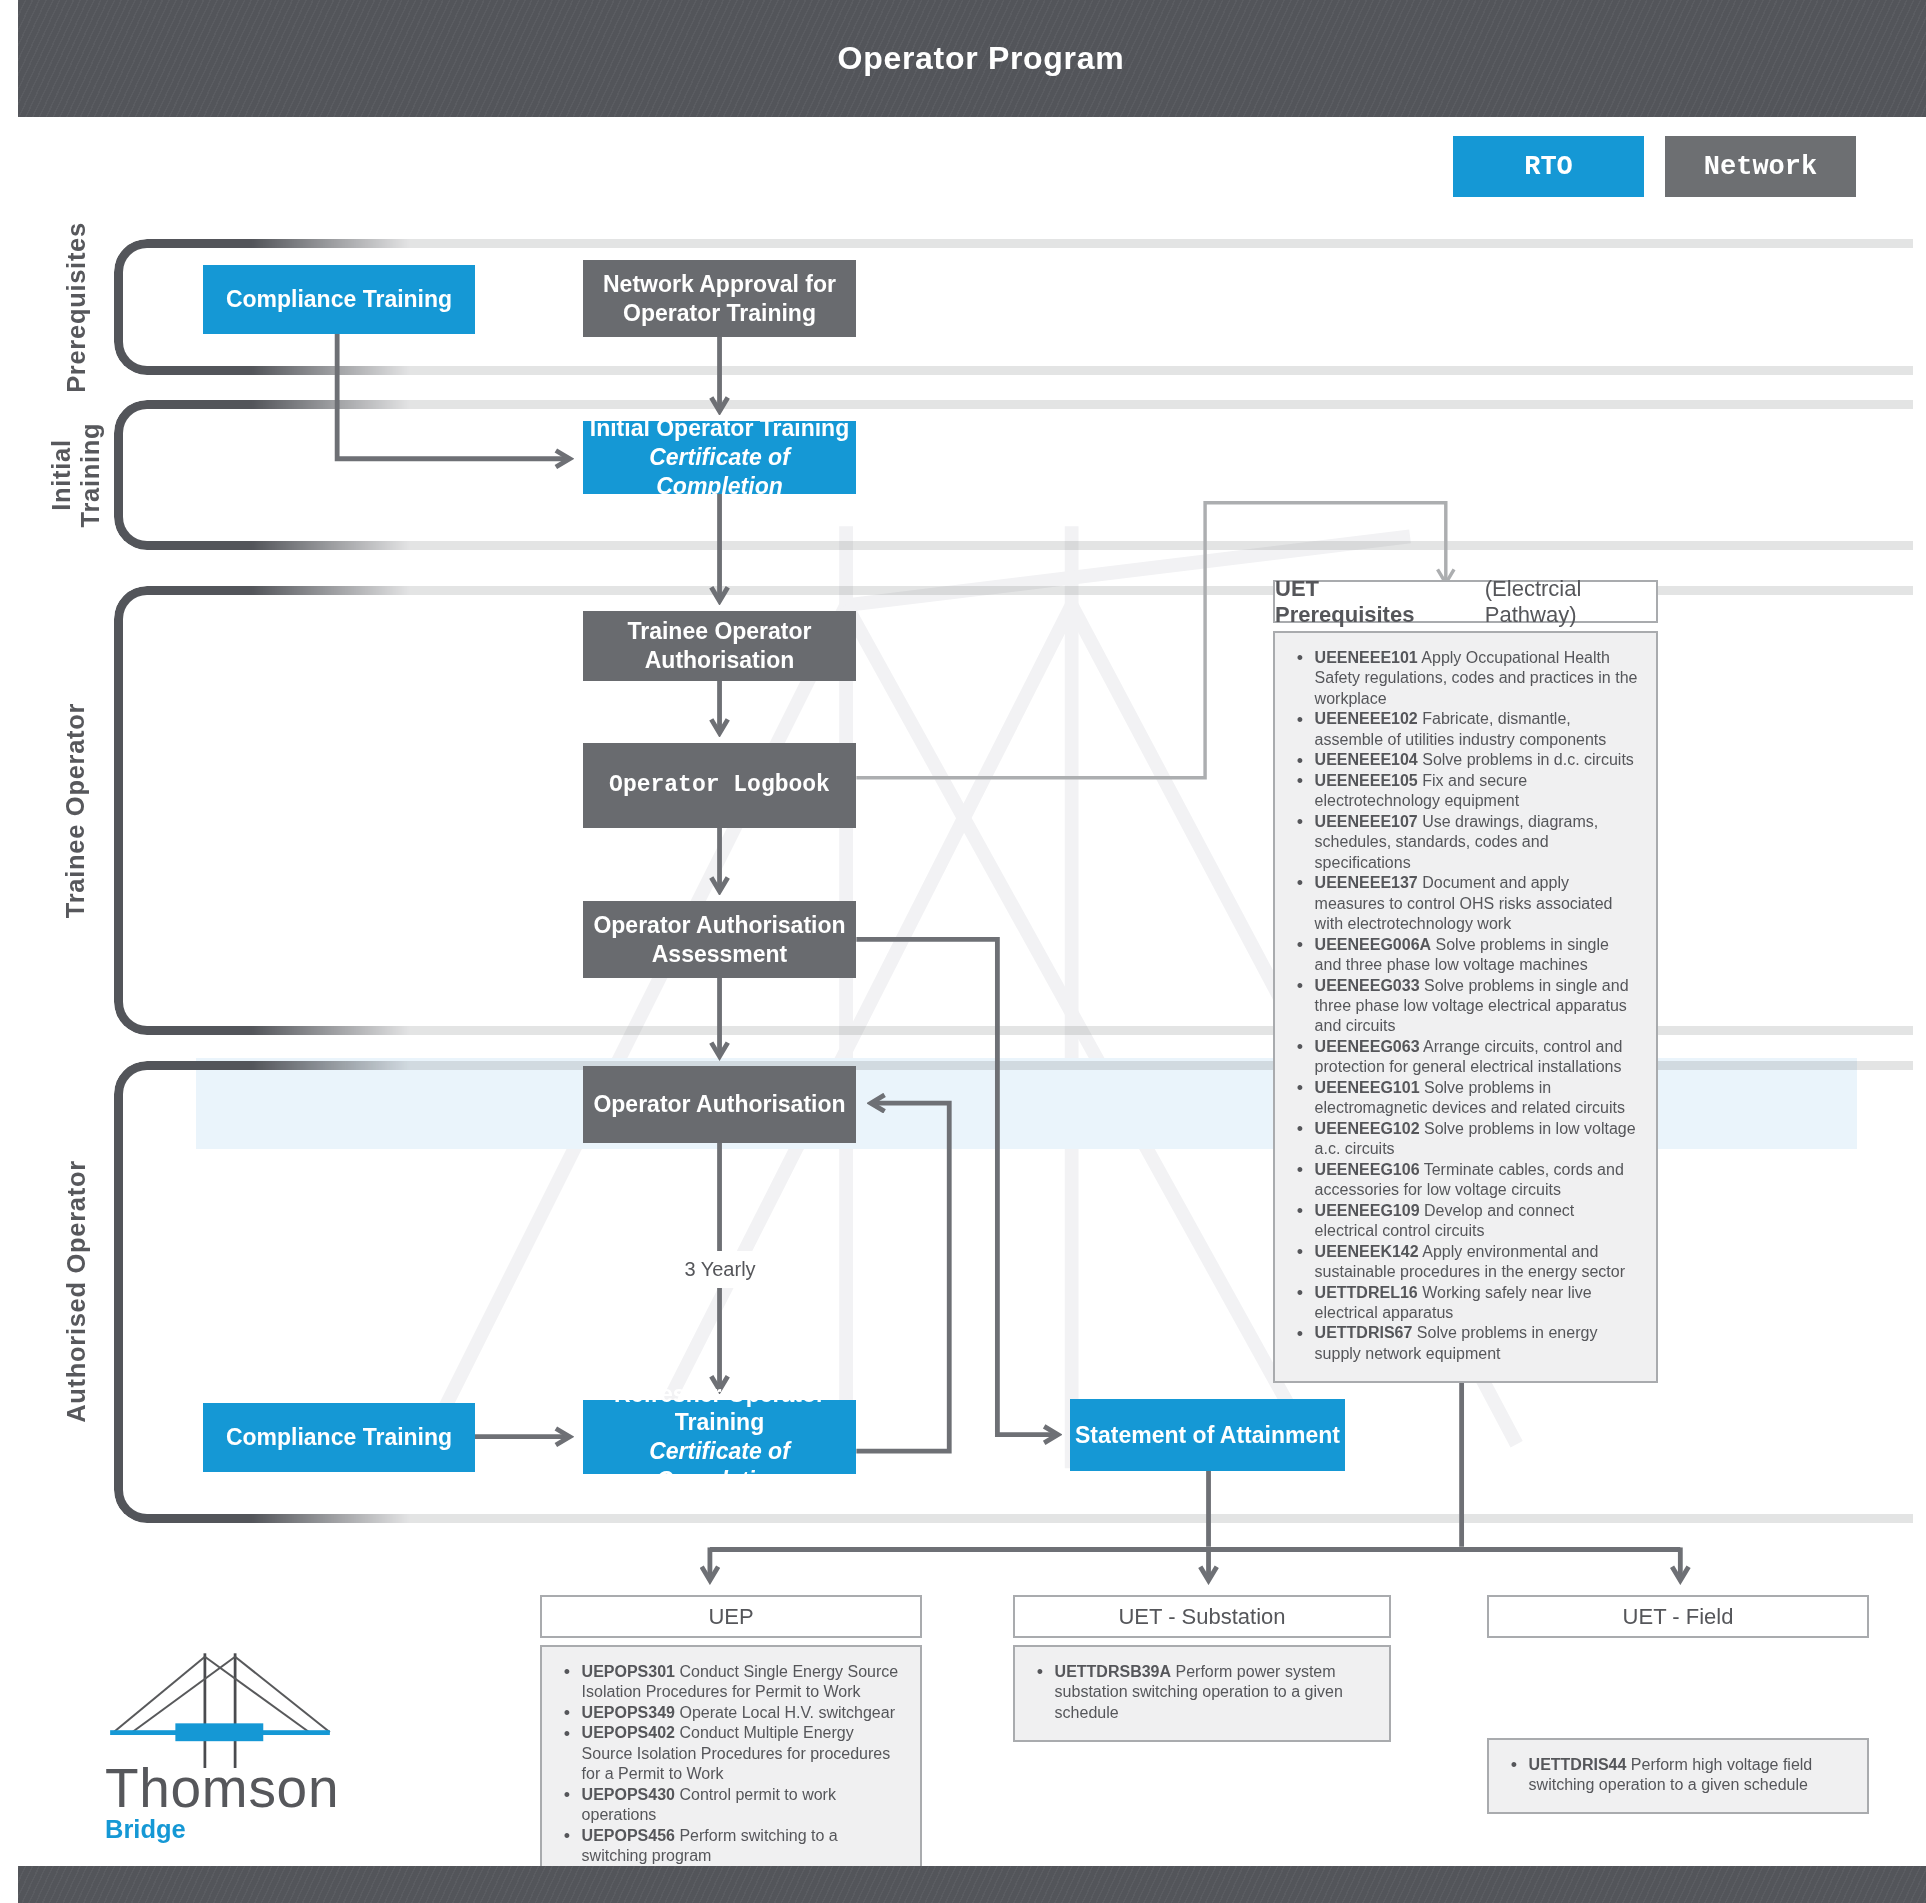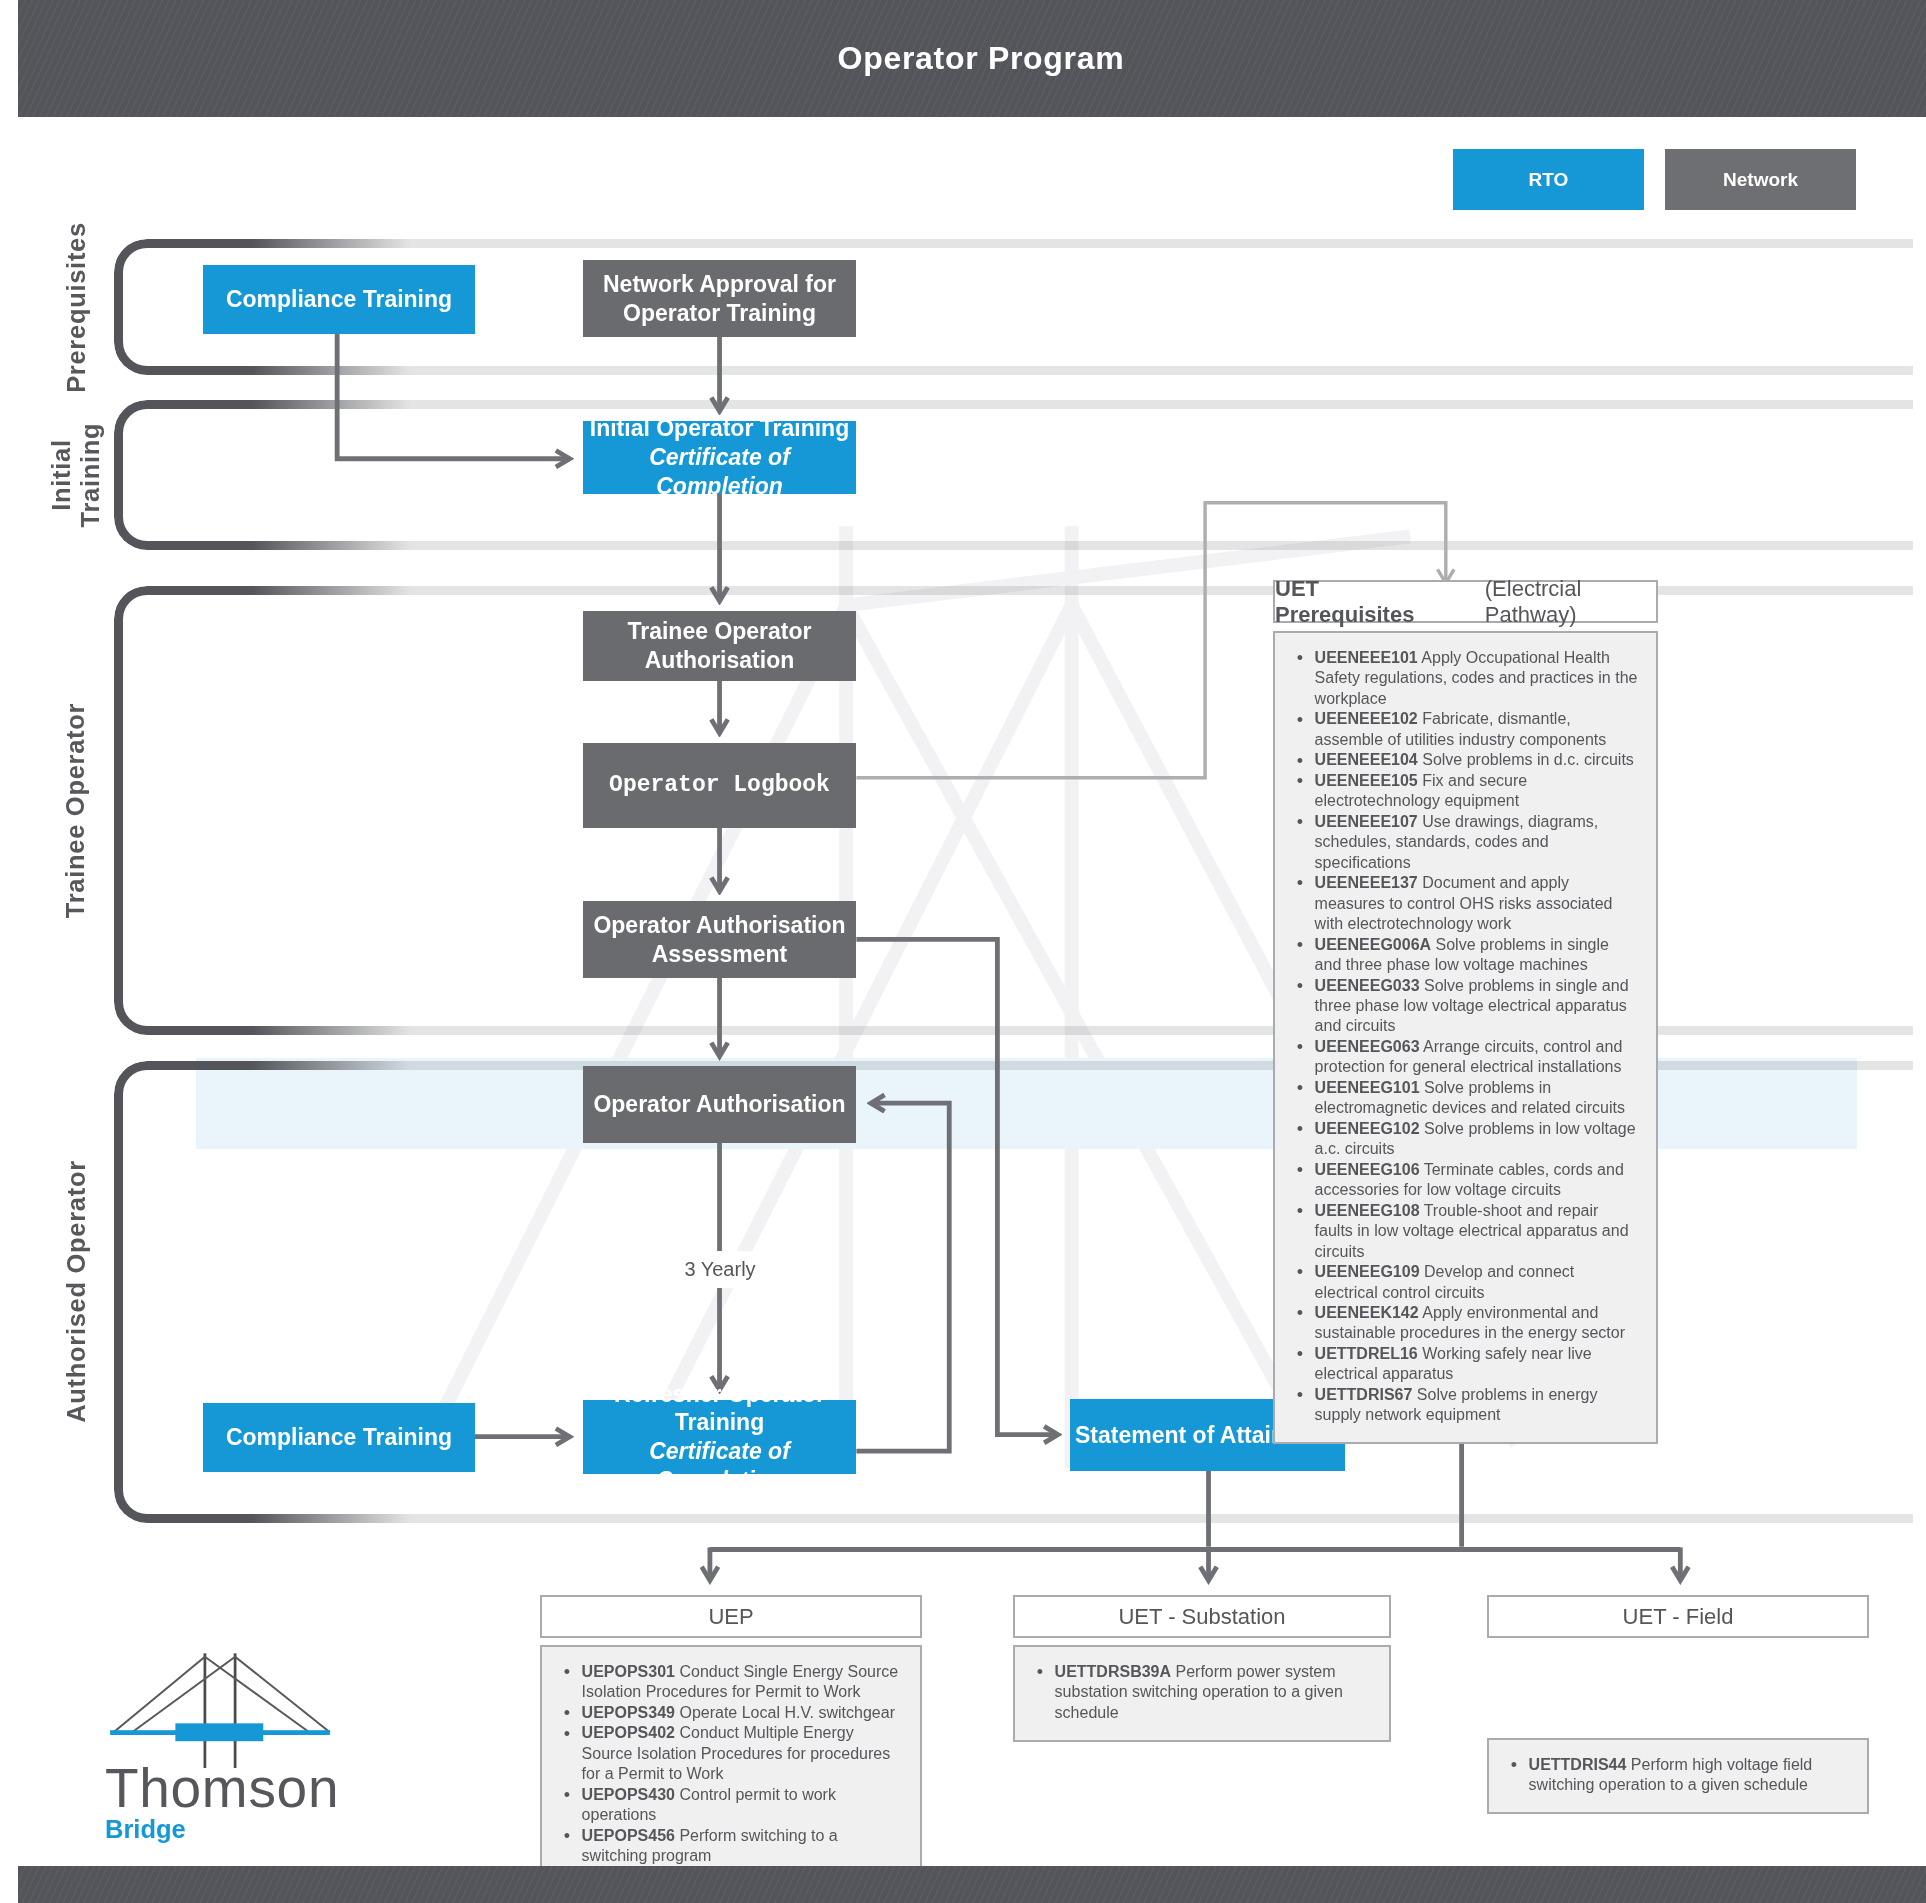--- a/index.html
+++ b/index.html
@@ -11,22 +11,22 @@
   html,body{background:#fff;}
   body{font-family:"Liberation Sans","DejaVu Sans",sans-serif;width:1926px;height:1903px;position:relative;overflow:hidden;}
   #canvas{position:absolute;left:0;top:0;width:1926px;height:1903px;background:#fff;}
 
   .bar{position:absolute;left:18px;width:1926px;background:var(--dark);
        background-image:repeating-linear-gradient(115deg,rgba(255,255,255,.045) 0 1.4px,rgba(255,255,255,0) 1.4px 6.2px);}
   #headerbar{top:0;height:117px;display:flex;align-items:center;justify-content:center;z-index:4;}
   #footerbar{top:1866px;height:38px;z-index:4;}
   #page-title{color:#fff;font-weight:bold;font-size:32px;letter-spacing:0.7px;}
 
-  .chip{position:absolute;top:149px;width:191px;height:61px;display:flex;align-items:center;justify-content:center;
-        color:#fff;font-weight:bold;font-size:19px;z-index:3;}
+  .chip{position:absolute;top:136px;width:191px;height:61px;display:flex;align-items:center;justify-content:center;
+        color:#fff;font-weight:bold;font-size:27px;z-index:3;font-family:Liberation Mono, monospace;}
   #chip-rto{left:1453px;background:var(--blue);}
   #chip-network{left:1665px;background:#6D6F72;}
 
   .bracket{position:absolute;left:114px;width:1799px;border:9px solid var(--dark);border-right:none;
            border-radius:33px 0 0 33px;z-index:1;
            -webkit-mask-image:linear-gradient(to right,#000 0 138px,rgba(0,0,0,.16) 296px,rgba(0,0,0,.16) 100%);
            mask-image:linear-gradient(to right,#000 0 138px,rgba(0,0,0,.16) 296px,rgba(0,0,0,.16) 100%);}
   .vlabel{position:absolute;transform:rotate(-90deg);display:flex;align-items:center;justify-content:center;
           text-align:center;font-weight:bold;font-size:25.5px;line-height:1.15;color:#57585C;letter-spacing:0.7px;z-index:1;}
 
@@ -168,21 +168,20 @@
         <li><b>UEENEEE104</b> Solve problems in d.c. circuits</li>
         <li><b>UEENEEE105</b> Fix and secure electrotechnology equipment</li>
         <li><b>UEENEEE107</b> Use drawings, diagrams, schedules, standards, codes and specifications</li>
         <li><b>UEENEEE137</b> Document and apply measures to control OHS risks associated with electrotechnology work</li>
         <li><b>UEENEEG006A</b> Solve problems in single and three phase low voltage machines</li>
         <li><b>UEENEEG033</b> Solve problems in single and three phase low voltage electrical apparatus and circuits</li>
         <li><b>UEENEEG063</b> Arrange circuits, control and protection for general electrical installations</li>
         <li><b>UEENEEG101</b> Solve problems in electromagnetic devices and related circuits</li>
         <li><b>UEENEEG102</b> Solve problems in low voltage a.c. circuits</li>
         <li><b>UEENEEG106</b> Terminate cables, cords and accessories for low voltage circuits</li>
-        <li><b>UEENEEG108</b> Trouble-shoot and repair faults in low voltage electrical apparatus and circuits</li>
         <li><b>UEENEEG109</b> Develop and connect electrical control circuits</li>
         <li><b>UEENEEK142</b> Apply environmental and sustainable procedures in the energy sector</li>
         <li><b>UETTDREL16</b> Working safely near live electrical apparatus</li>
         <li><b>UETTDRIS67</b> Solve problems in energy supply network equipment</li>
       </ul>
   </div>
 
   <div class="phead" style="left:540px;top:1595px;width:382px;">
     <span>UEP</span>
   </div>

